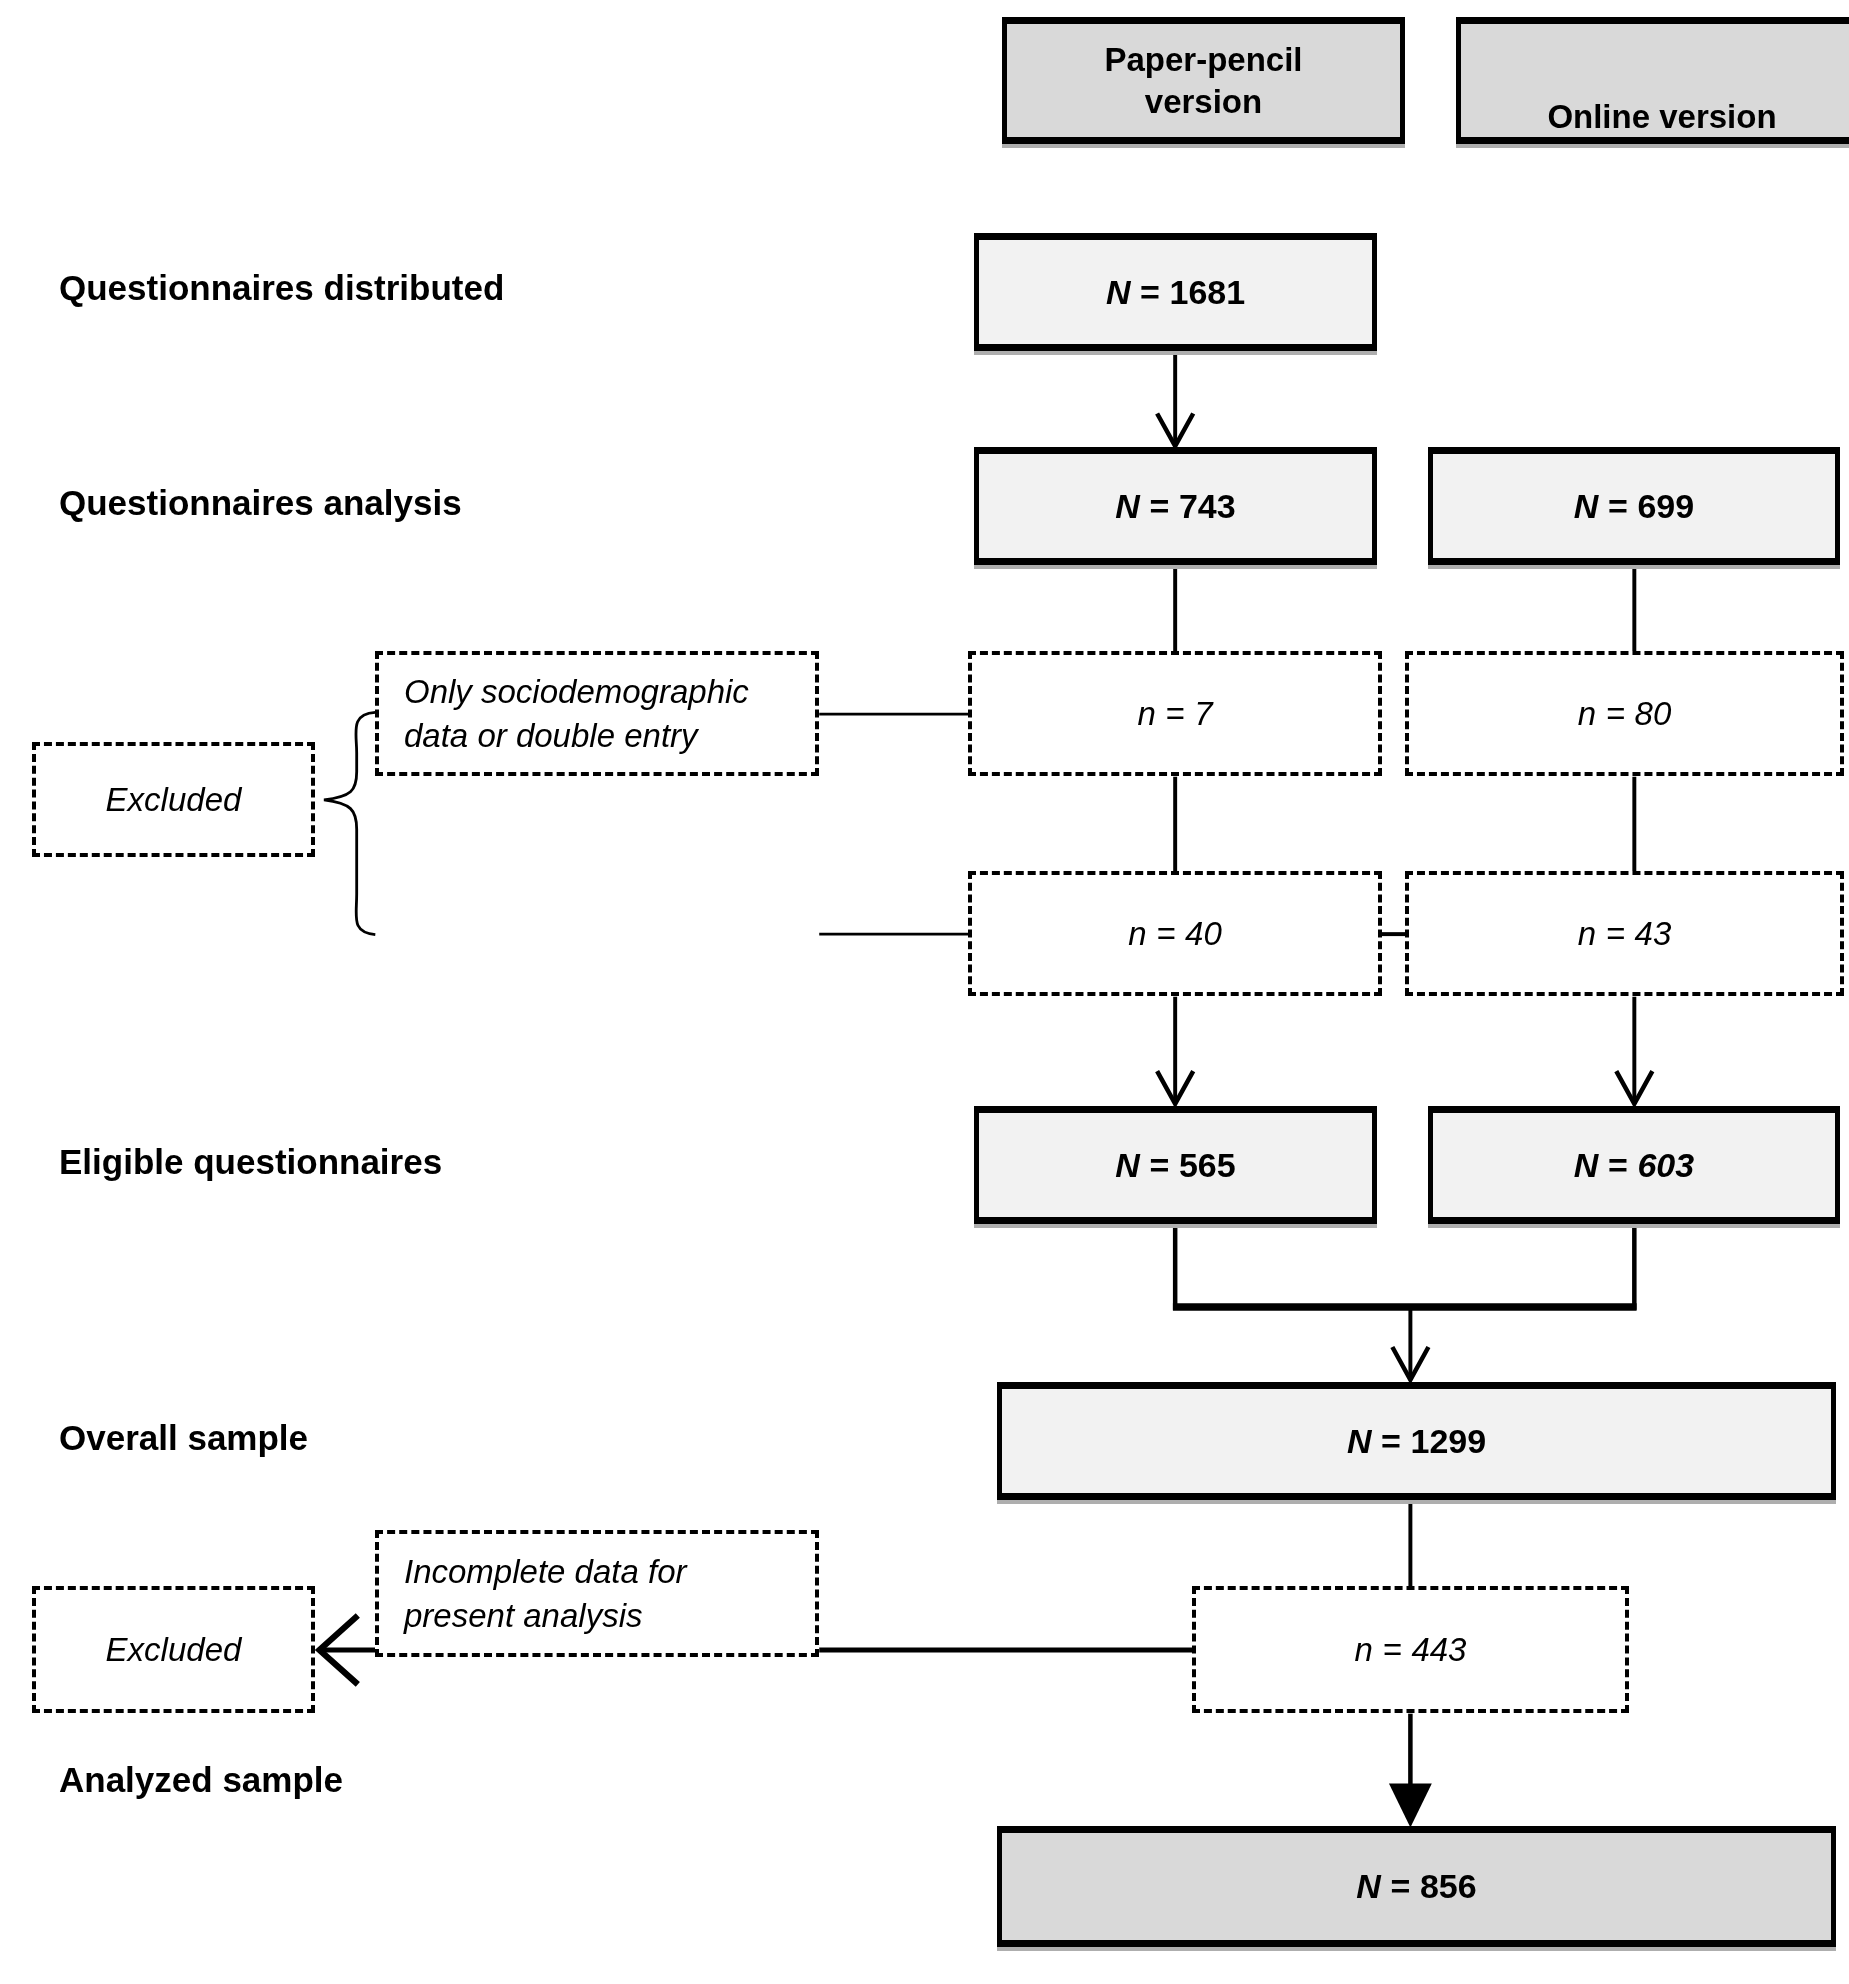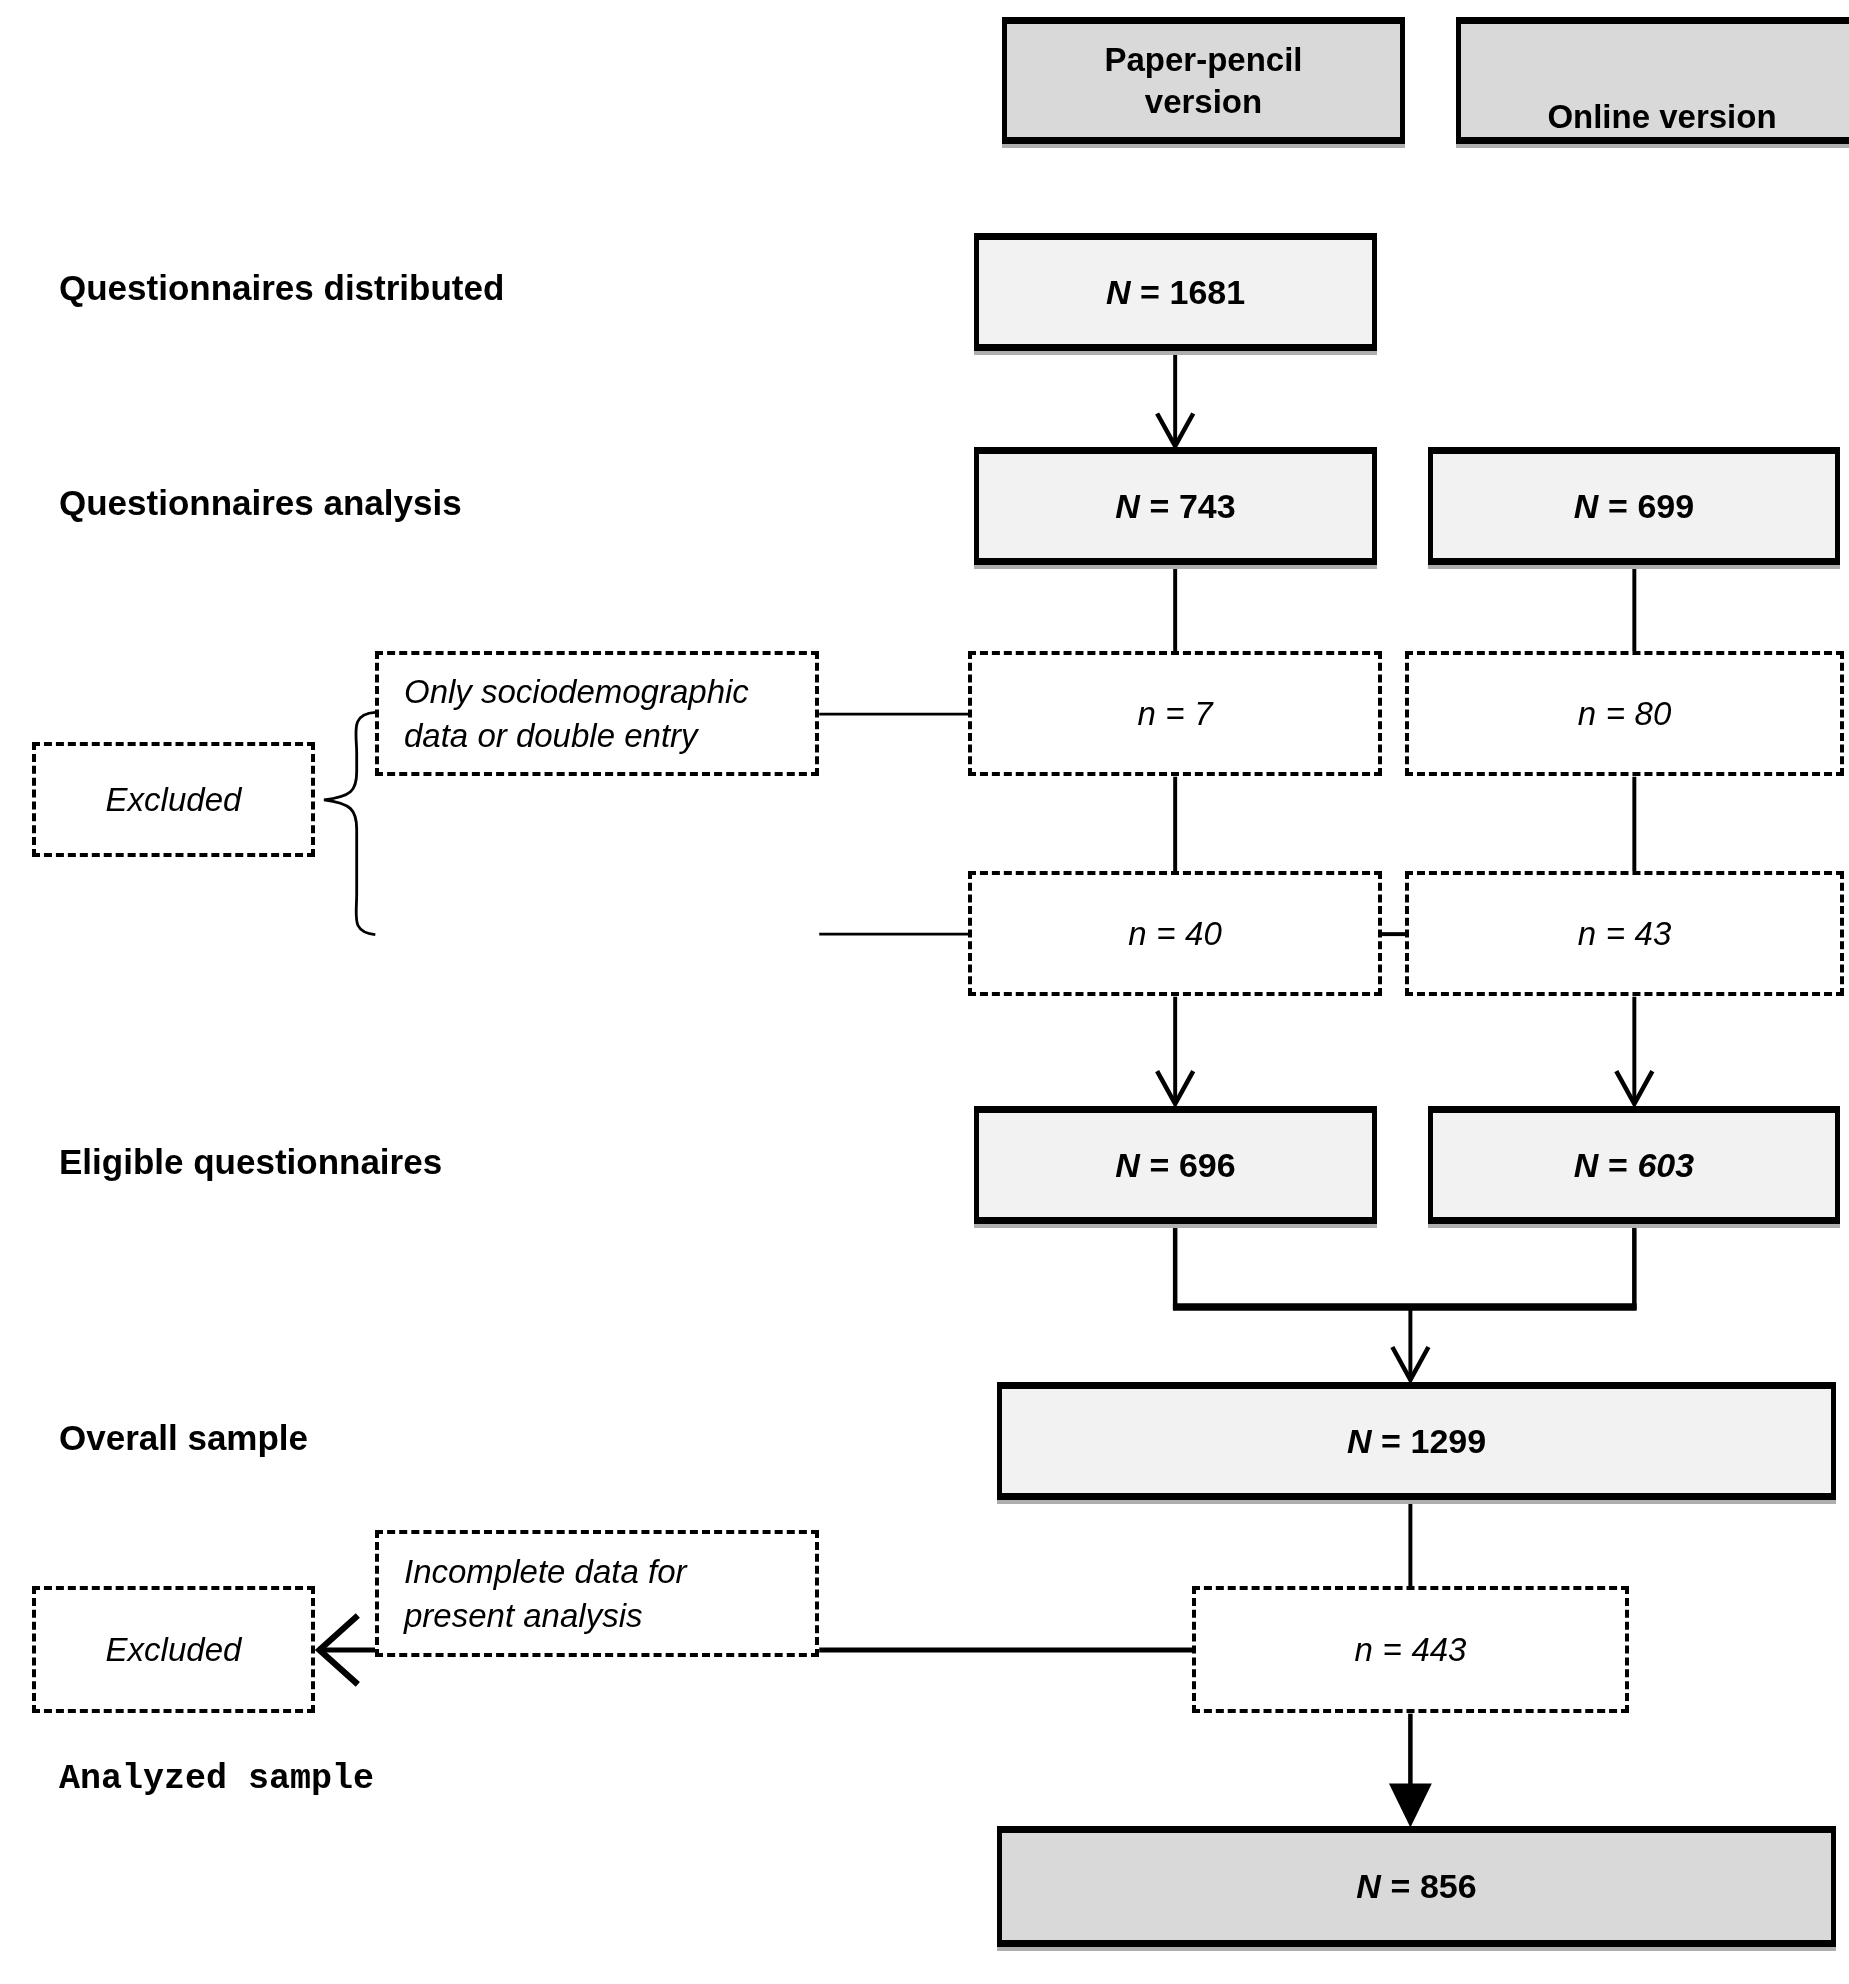--- a/index.html
+++ b/index.html
@@ -97,21 +97,21 @@
     <span class="headtext">Paper-pencil version</span>
   </div>
   <div class="box solid gray" style="left:1456px;top:17px;width:412px;height:127px;align-items:flex-end;">
     <span class="headtext">Online version</span>
   </div>
 
   <div class="rowlabel" style="top:270px;">Questionnaires distributed</div>
   <div class="rowlabel" style="top:485px;">Questionnaires analysis</div>
   <div class="rowlabel" style="top:1144px;">Eligible questionnaires</div>
   <div class="rowlabel" style="top:1420px;">Overall sample</div>
-  <div class="rowlabel" style="top:1762px;font-family:Liberation Mono, monospace;">Analyzed sample</div>
+  <div class="rowlabel" style="top:1762px;">Analyzed sample</div>
 
   <div class="box solid light" style="left:974px;top:233px;width:403px;height:118px;">
     <span class="valrow valtext">
       <span class="sym">N</span>
       <span class="eq">=</span>
       <span class="num">1681</span>
     </span>
   </div>
 
   <div class="box solid light" style="left:974px;top:447px;width:403px;height:118px;">
@@ -163,21 +163,21 @@
     <span class="reason">Excluded</span>
   </div>
   <div class="box dashed reason leftalign" style="left:375px;top:651px;width:444px;height:125px;">
     <span>Only sociodemographic data or double entry</span>
   </div>
 
   <div class="box solid light" style="left:974px;top:1106px;width:403px;height:118px;">
     <span class="valrow valtext">
       <span class="sym">N</span>
       <span class="eq">=</span>
-      <span class="num">696</span>
+      <span class="num">565</span>
     </span>
   </div>
   <div class="box solid light" style="left:1428px;top:1106px;width:412px;height:118px;">
     <span class="valrow valtext">
       <span class="sym">N</span>
       <span class="eq">=</span>
       <span class="num italic">603</span>
     </span>
   </div>
 

